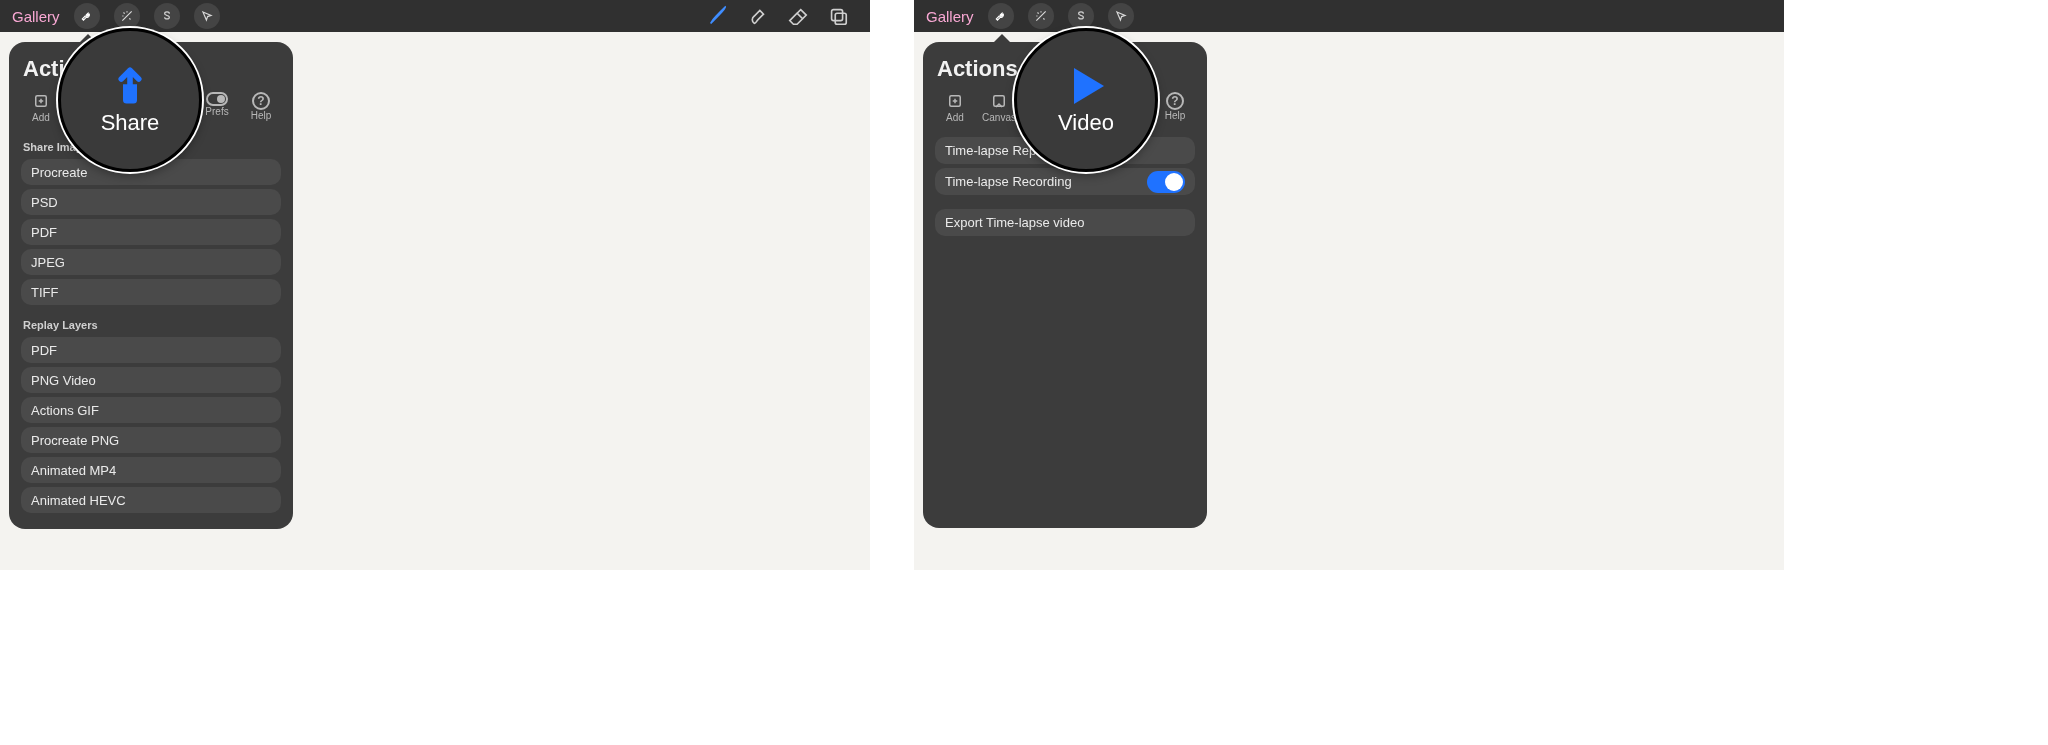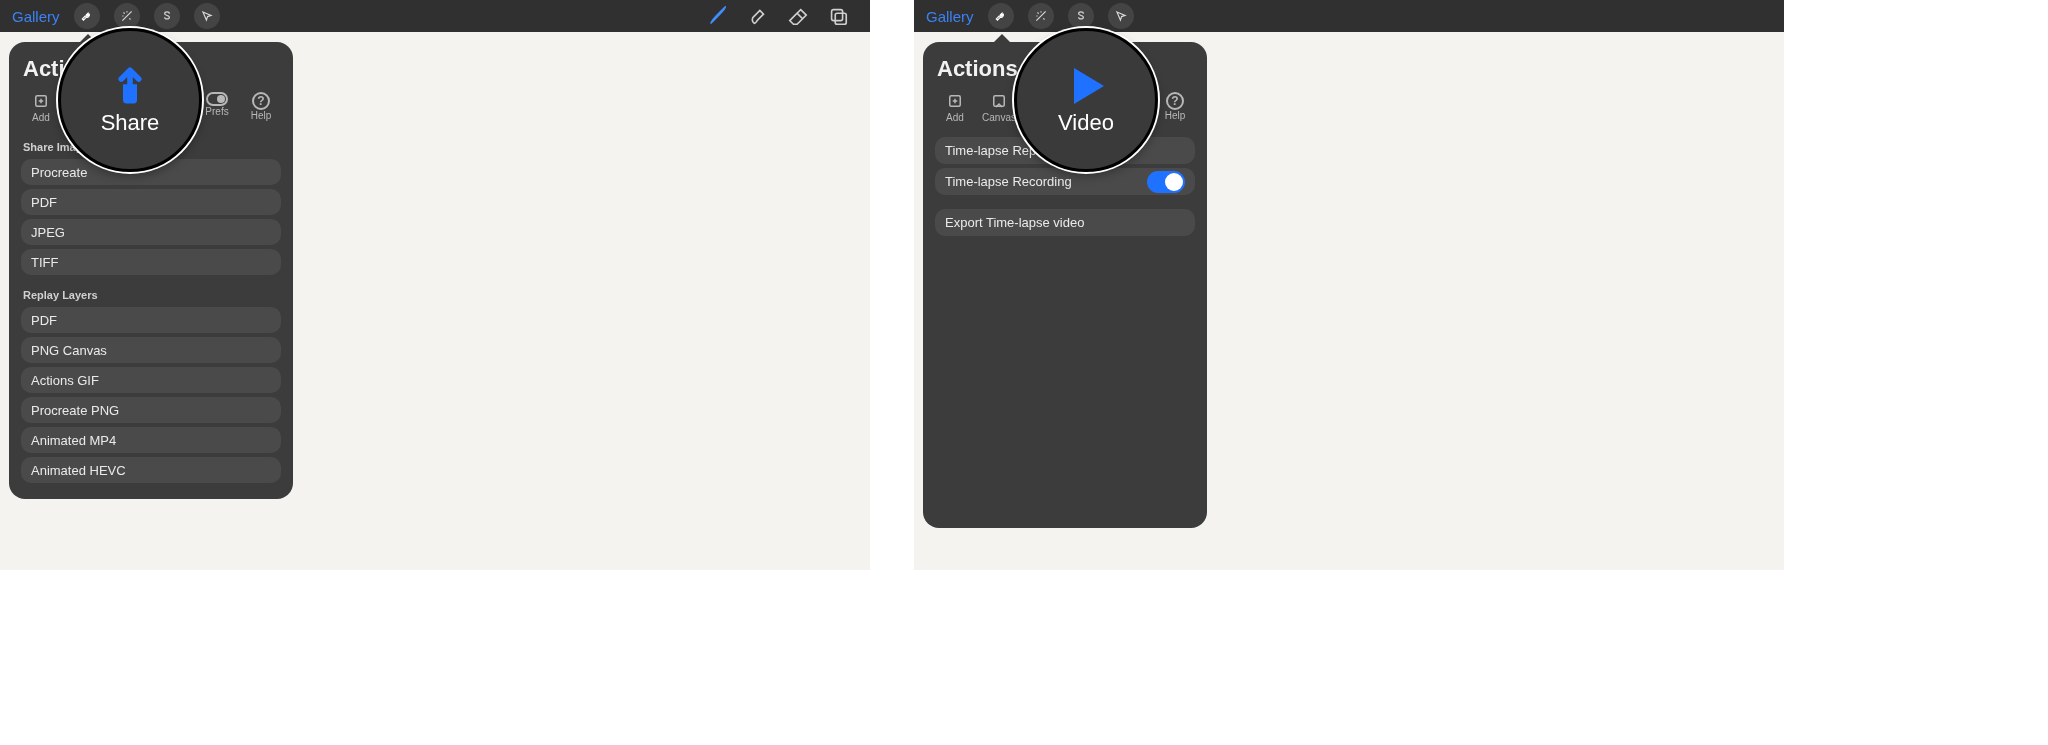--- a/index.html
+++ b/index.html
@@ -6,21 +6,21 @@
   html, body { width: 2048px; height: 745px; background: #ffffff; overflow: hidden; }
   body { display: flex; }
 
   
   .pane { width: 870px; height: 570px; background: #f7f7f7; position: relative; display: flex; flex-direction: column; }
   .gap { width: 44px; height: 570px; background: #ffffff; }
   .right-fill { flex: 1; background: #ffffff; }
 
   
   .topbar { height: 32px; background: #303030; display: flex; align-items: center; padding: 0 12px; position: relative; }
-  .gallery-label { color: #3b82f6; font-size: 15px; margin-right: 14px; }
+  .gallery-label { color: #f9a8d4; font-size: 15px; margin-right: 14px; }
   .icon-circle {
     width: 26px; height: 26px; border-radius: 50%;
     background: #444444; display: flex; align-items: center; justify-content: center;
     margin-right: 14px; color: #d8d8d8;
   }
   .icon-circle svg { width: 14px; height: 14px; stroke: #d8d8d8; fill: none; stroke-width: 2; }
   .icon-circle.active svg { stroke: #ffffff; }
 
   .tool-icons-right { position: absolute; right: 12px; top: 0; height: 32px; display: flex; align-items: center; }
   .tool-icon { width: 40px; height: 32px; display: flex; align-items: center; justify-content: center; }
@@ -190,27 +190,28 @@
         <span>Prefs</span>
       </div>
       <div class="tab-item">
         <span class="help-icon">?</span>
         <span>Help</span>
       </div>
     </div>
 
     <div class="section-header">Share Image</div>
     <div class="list-item">Procreate</div>
+    <div class="list-item">PSD</div>
     <div class="list-item">PDF</div>
     <div class="list-item">JPEG</div>
     <div class="list-item">TIFF</div>
 
     <div class="section-header">Replay Layers</div>
     <div class="list-item">PDF</div>
-    <div class="list-item">PNG Canvas</div>
+    <div class="list-item">PNG Video</div>
     <div class="list-item">Actions GIF</div>
     <div class="list-item">Procreate PNG</div>
     <div class="list-item">Animated MP4</div>
     <div class="list-item">Animated HEVC</div>
   </div>
 
   <div class="callout left-callout">
     <span class="big-icon share-arrow">
       <svg viewBox="0 0 24 24">
           <path fill="#1f72ff" d="M8 11h8v9a2 2 0 0 1-2 2h-4a2 2 0 0 1-2-2z"></path>

